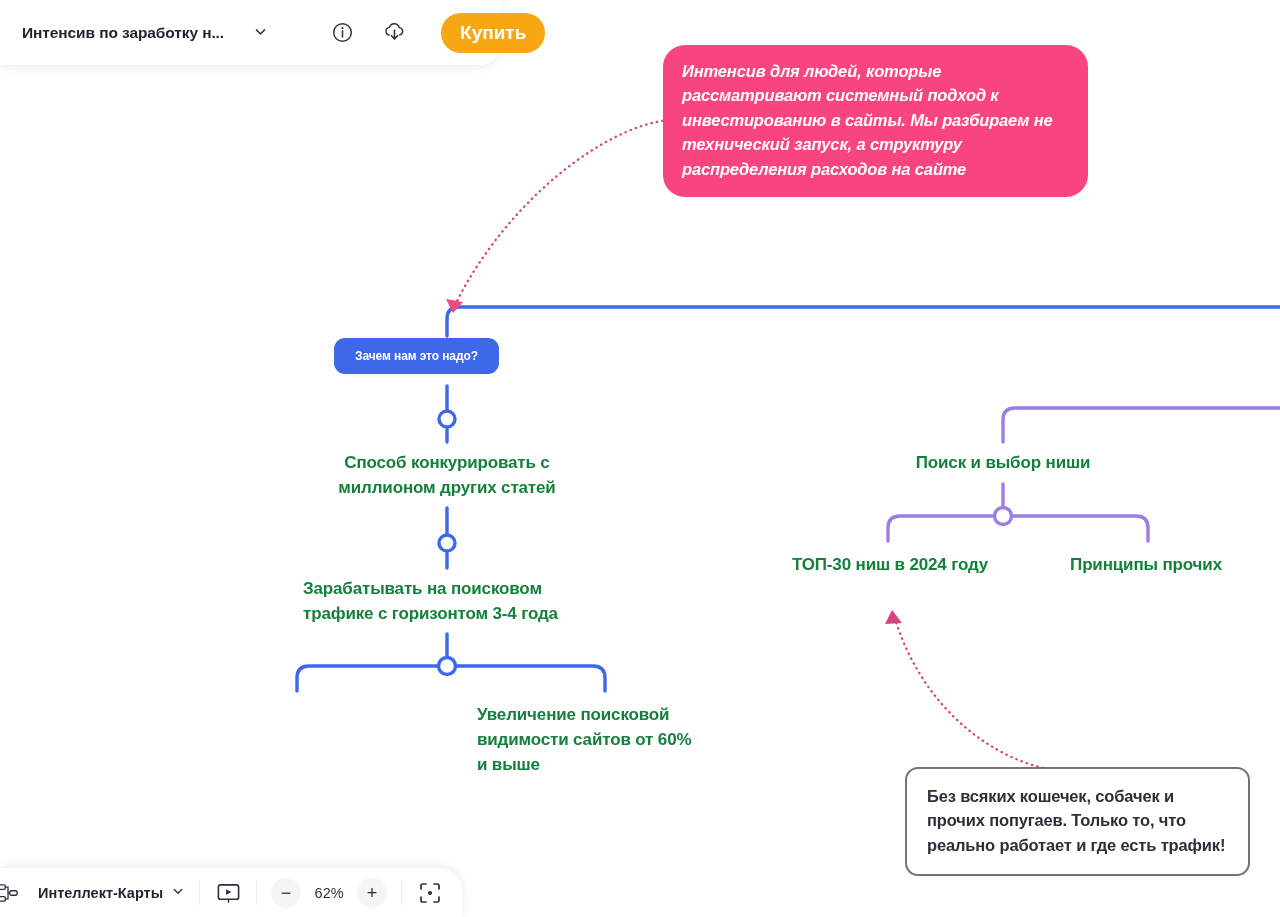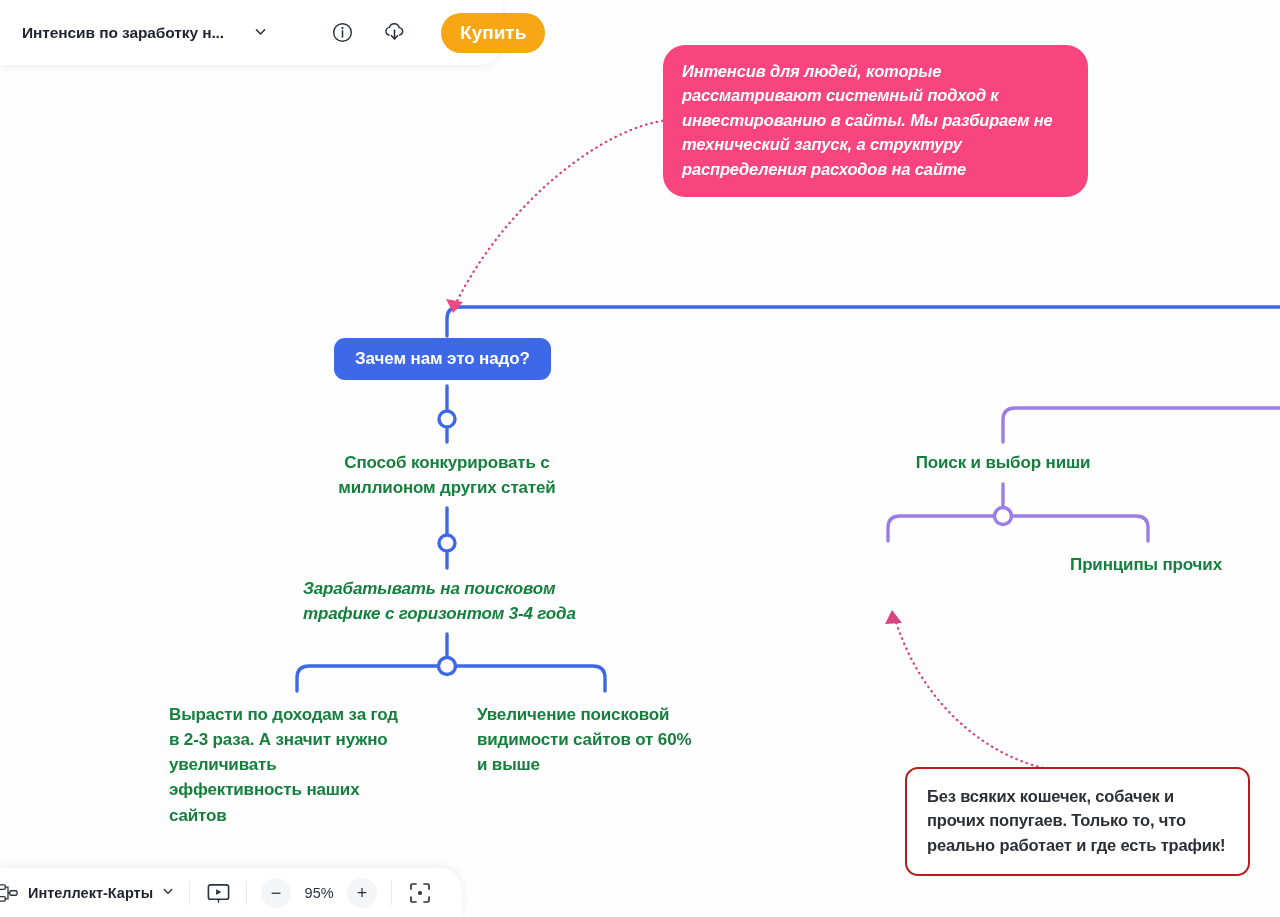--- a/index.html
+++ b/index.html
@@ -65,42 +65,42 @@
     box-shadow: 0 -2px 10px rgba(0,0,0,0.07);
     z-index: 40;
   }
   .bb-icon {
     width: 28px; height: 28px; display:flex;
     align-items:center; justify-content:center;
     color:#2c3340; cursor: pointer; flex: none;
   }
   .bb-label {
     font-size: 14.5px; font-weight: bold; color: #1f2430;
-    white-space: nowrap; margin-left: 6px;
+    white-space: nowrap; margin-left: 16px;
   }
   .bb-sep { width:1px; height:24px; background:#e7e9ec; margin:0 14px; flex:none; }
   .zoom-grp { display:flex; align-items:center; gap: 2px; }
   .zoom-btn {
     width: 30px; height: 30px; border-radius: 50%;
     background: #f4f5f7; border: none; cursor: pointer;
     display:flex; align-items:center; justify-content:center;
     color:#2c3340; font-size: 18px; line-height: 1;
     font-family: "Liberation Sans", sans-serif;
   }
   .zoom-val {
     font-size: 14.5px; color: #2c3340; width: 52px; text-align:center;
     font-family: "Liberation Sans", sans-serif;
   }
 
   
   .node-root {
     position: absolute;
     background: #3d68e8; color:#ffffff;
     border-radius: 11px;
-    font-size: 17px; font-weight: bold;
+    font-size: 12px; font-weight: bold;
     padding: 11px 21px;
     white-space: nowrap;
     letter-spacing: -0.1px;
     cursor: pointer;
     z-index: 12;
   }
   .node-txt {
     position: absolute;
     color: #15803d;
     font-size: 17px; font-weight: bold;
@@ -120,21 +120,21 @@
     line-height: 1.48;
     padding: 14px 19px 16px 19px;
     letter-spacing: -0.15px;
     z-index: 20;
     cursor: pointer;
     font-style: italic;
   }
   .note-outline {
     position: absolute;
     background: #ffffff; color: #2b3038;
-    border: 2px solid #b91c1c;
+    border: 2px solid #737373;
     border-radius: 13px;
     font-size: 16.5px; font-weight: bold;
     line-height: 1.48;
     padding: 15px 20px 17px 20px;
     letter-spacing: -0.15px;
     z-index: 20;
     cursor: pointer;
   }
 </style>
 </head>
@@ -176,35 +176,31 @@
 
   <div class="note-pink" style="left:663px; top:45px; width:425px;">Интенсив для людей, которые рассматривают системный подход к инвестированию в сайты. Мы разбираем не технический запуск, а структуру распределения расходов на сайте</div>
 
   <div class="note-outline" style="left:905px; top:767px; width:345px;">Без всяких кошечек, собачек и прочих попугаев. Только то, что реально работает и где есть трафик!</div>
 
   <div class="node-root" style="left:334px; top:338px;">Зачем нам это надо?</div>
 
   <div class="node-txt center" style="left:302px; top:450px; width:290px; white-space:pre-line;">Способ конкурировать с
 миллионом других статей</div>
 
-  <div class="node-txt" style="left:303px; top:576px; width:320px; white-space:pre-line;font-style:italic;">Зарабатывать на поисковом
+  <div class="node-txt" style="left:303px; top:576px; width:320px; white-space:pre-line;">Зарабатывать на поисковом
 трафике с горизонтом 3-4 года</div>
 
-  <div class="node-txt" style="left:169px; top:702px; width:275px; white-space:pre-line;">Вырасти по доходам за год
-в 2-3 раза. А значит нужно
-увеличивать
-эффективность наших
-сайтов</div>
 
   <div class="node-txt" style="left:477px; top:702px; width:262px; white-space:pre-line;">Увеличение поисковой
 видимости сайтов от 60%
 и выше</div>
 
   <div class="node-txt center" style="left:883px; top:450px; width:240px;">Поиск и выбор ниши</div>
 
+  <div class="node-txt center" style="left:765px; top:552px; width:250px;">ТОП-30 ниш в 2024 году</div>
 
   <div class="node-txt center" style="left:1046px; top:552px; width:200px;">Принципы прочих</div>
 
   <div class="header">
     <span class="doc-title">Интенсив по заработку н...</span>
     <span class="chev">
       <svg width="13" height="13" viewBox="0 0 16 16">
           <path d="M3 6 L8 11 L13 6" fill="none" stroke="#2c3340" stroke-width="1.8" stroke-linecap="round" stroke-linejoin="round"></path>
         </svg>
     </span>
@@ -245,21 +241,21 @@
     <span class="bb-icon">
       <svg width="25" height="22" viewBox="0 0 26 22">
         <rect x="2.5" y="2.5" width="21" height="15" rx="2.2" fill="none" stroke="#2c3340" stroke-width="1.7"></rect>
         <path d="M10.5 7 L16 10 L10.5 13 Z" fill="#2c3340"></path>
         <path d="M13 17.5 L13 20.5" stroke="#2c3340" stroke-width="1.5" stroke-linecap="round"></path>
       </svg>
     </span>
     <span class="bb-sep"></span>
     <span class="zoom-grp">
       <button class="zoom-btn">−</button>
-      <span class="zoom-val">95%</span>
+      <span class="zoom-val">62%</span>
       <button class="zoom-btn">+</button>
     </span>
     <span class="bb-sep"></span>
     <span class="bb-icon">
       <svg width="22" height="22" viewBox="0 0 22 22">
         <path d="M2 7 L2 3.6 Q2 2 3.6 2 L7 2 M15 2 L18.4 2 Q20 2 20 3.6 L20 7
                  M20 15 L20 18.4 Q20 20 18.4 20 L15 20 M7 20 L3.6 20 Q2 20 2 18.4 L2 15" fill="none" stroke="#2c3340" stroke-width="1.7" stroke-linecap="round"></path>
         <circle cx="11" cy="11" r="2.1" fill="#2c3340"></circle>
       </svg>
     </span>

